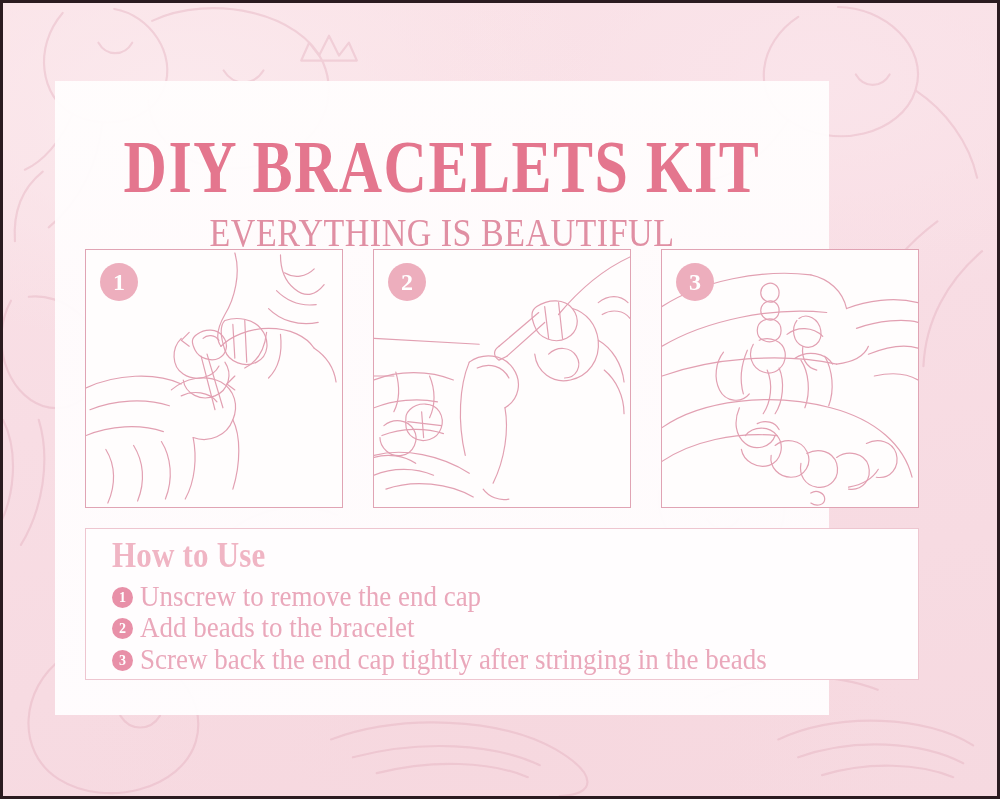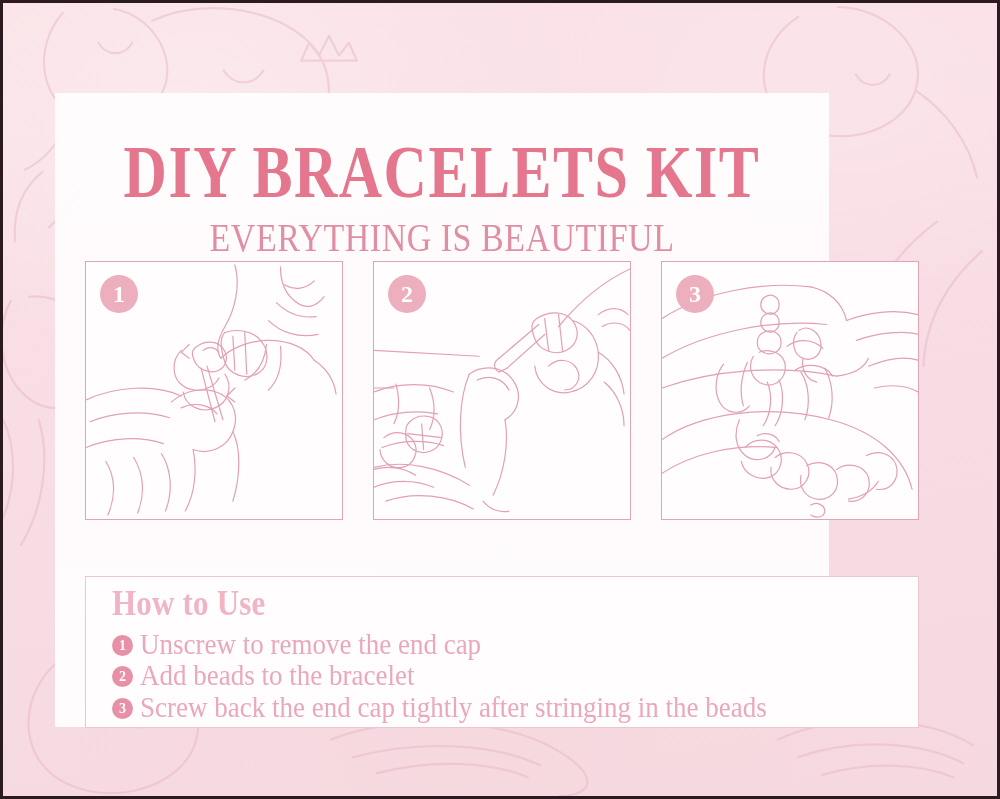--- a/index.html
+++ b/index.html
@@ -35,29 +35,29 @@
     position: absolute;
     inset: 0;
     opacity: 0.55;
   }
   .doodles svg { display:block; width:100%; height:100%; }
 
   
   .card {
     position: absolute;
     left: 52px;
-    top: 90px;
+    top: 78px;
     width: 774px;
     height: 634px;
     background: linear-gradient(180deg,
         rgba(255,253,253,0.97) 0%,
         rgba(255,252,253,0.95) 35%,
         rgba(255,253,254,0.97) 100%);
     box-sizing: border-box;
-    padding: 9px;
+    padding: 16px;
   }
 
   .title {
     margin: 0;
     padding-top: 28px;
     text-align: center;
     font-family: "Liberation Serif", serif;
     font-weight: bold;
     font-size: 60px;
     letter-spacing: 1.5px;
@@ -120,21 +120,20 @@
   .howto {
     position: absolute;
     left: 30px;
     top: 447px;
     width: 834px;
     height: 152px;
     border: 1.5px solid #eec6d0;
     background: #fffdfe;
     box-sizing: border-box;
     padding: 8px 0 0 26px;
-    margin-top: 36px;
   }
   .howto-title {
     margin: 0;
     font-family: "Liberation Serif", serif;
     font-weight: bold;
     font-size: 31px;
     color: #f0b5c4;
     line-height: 1.05;
     transform: scaleY(1.15);
     transform-origin: left top;

